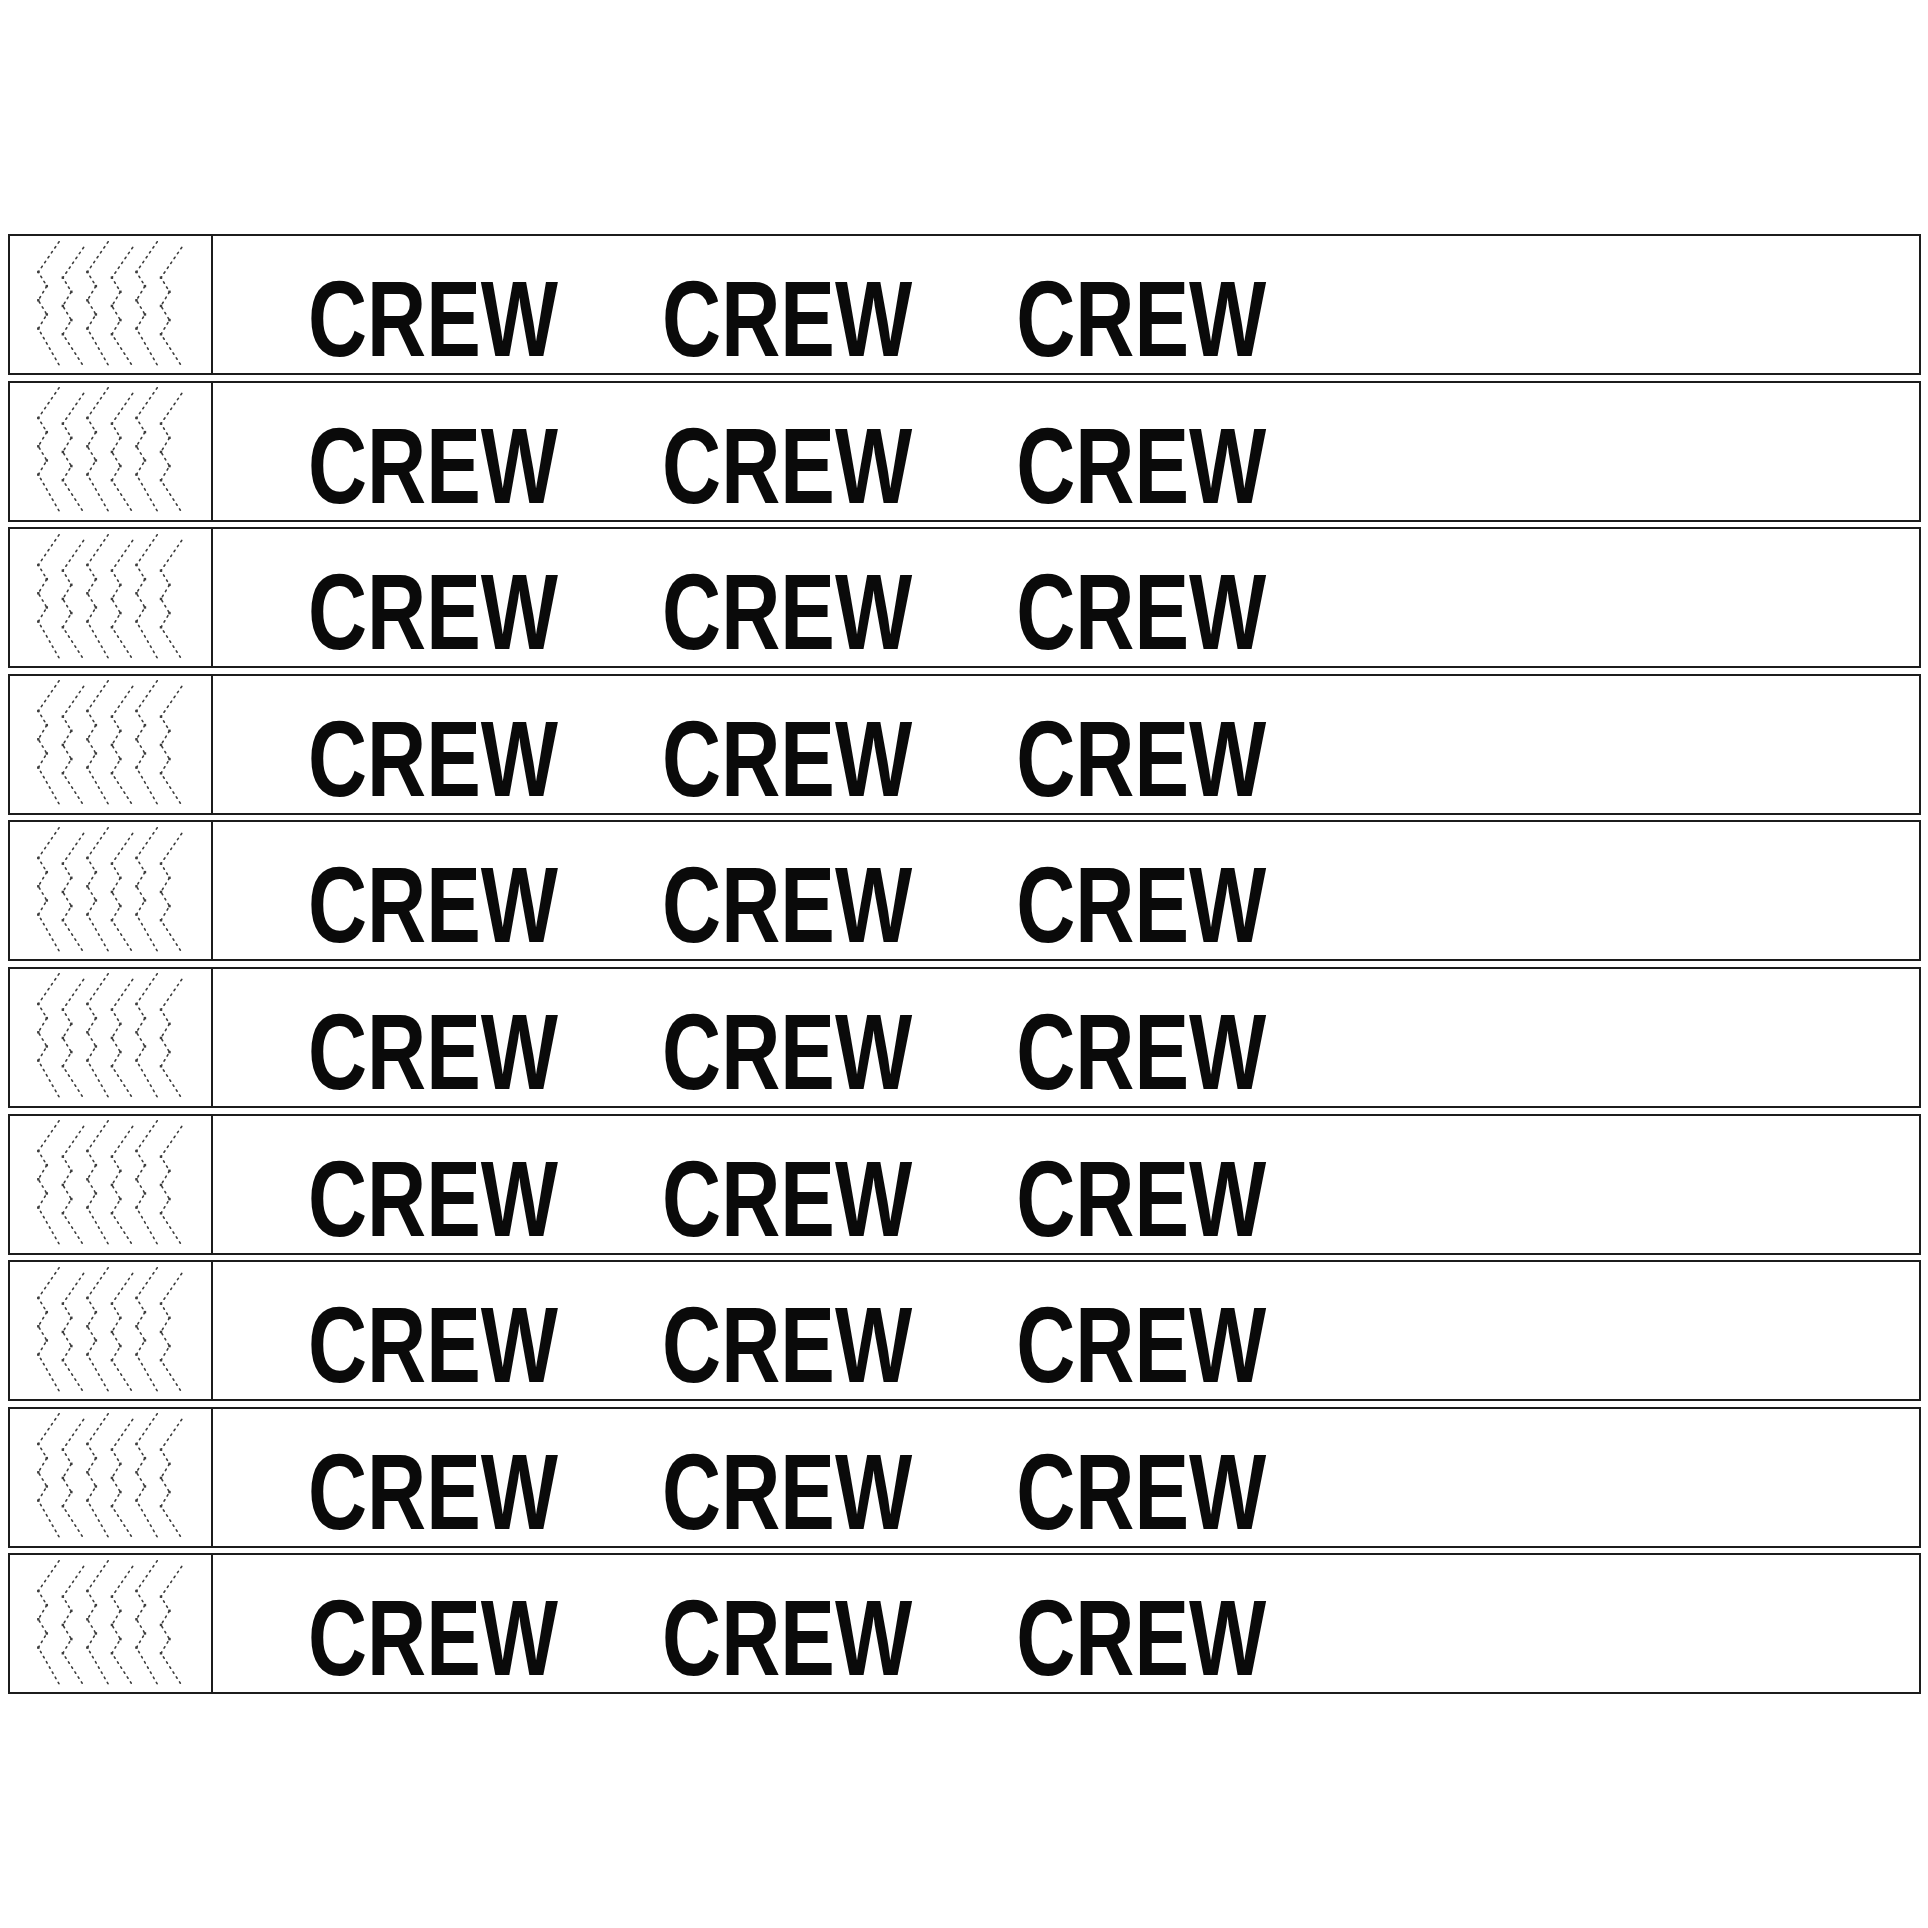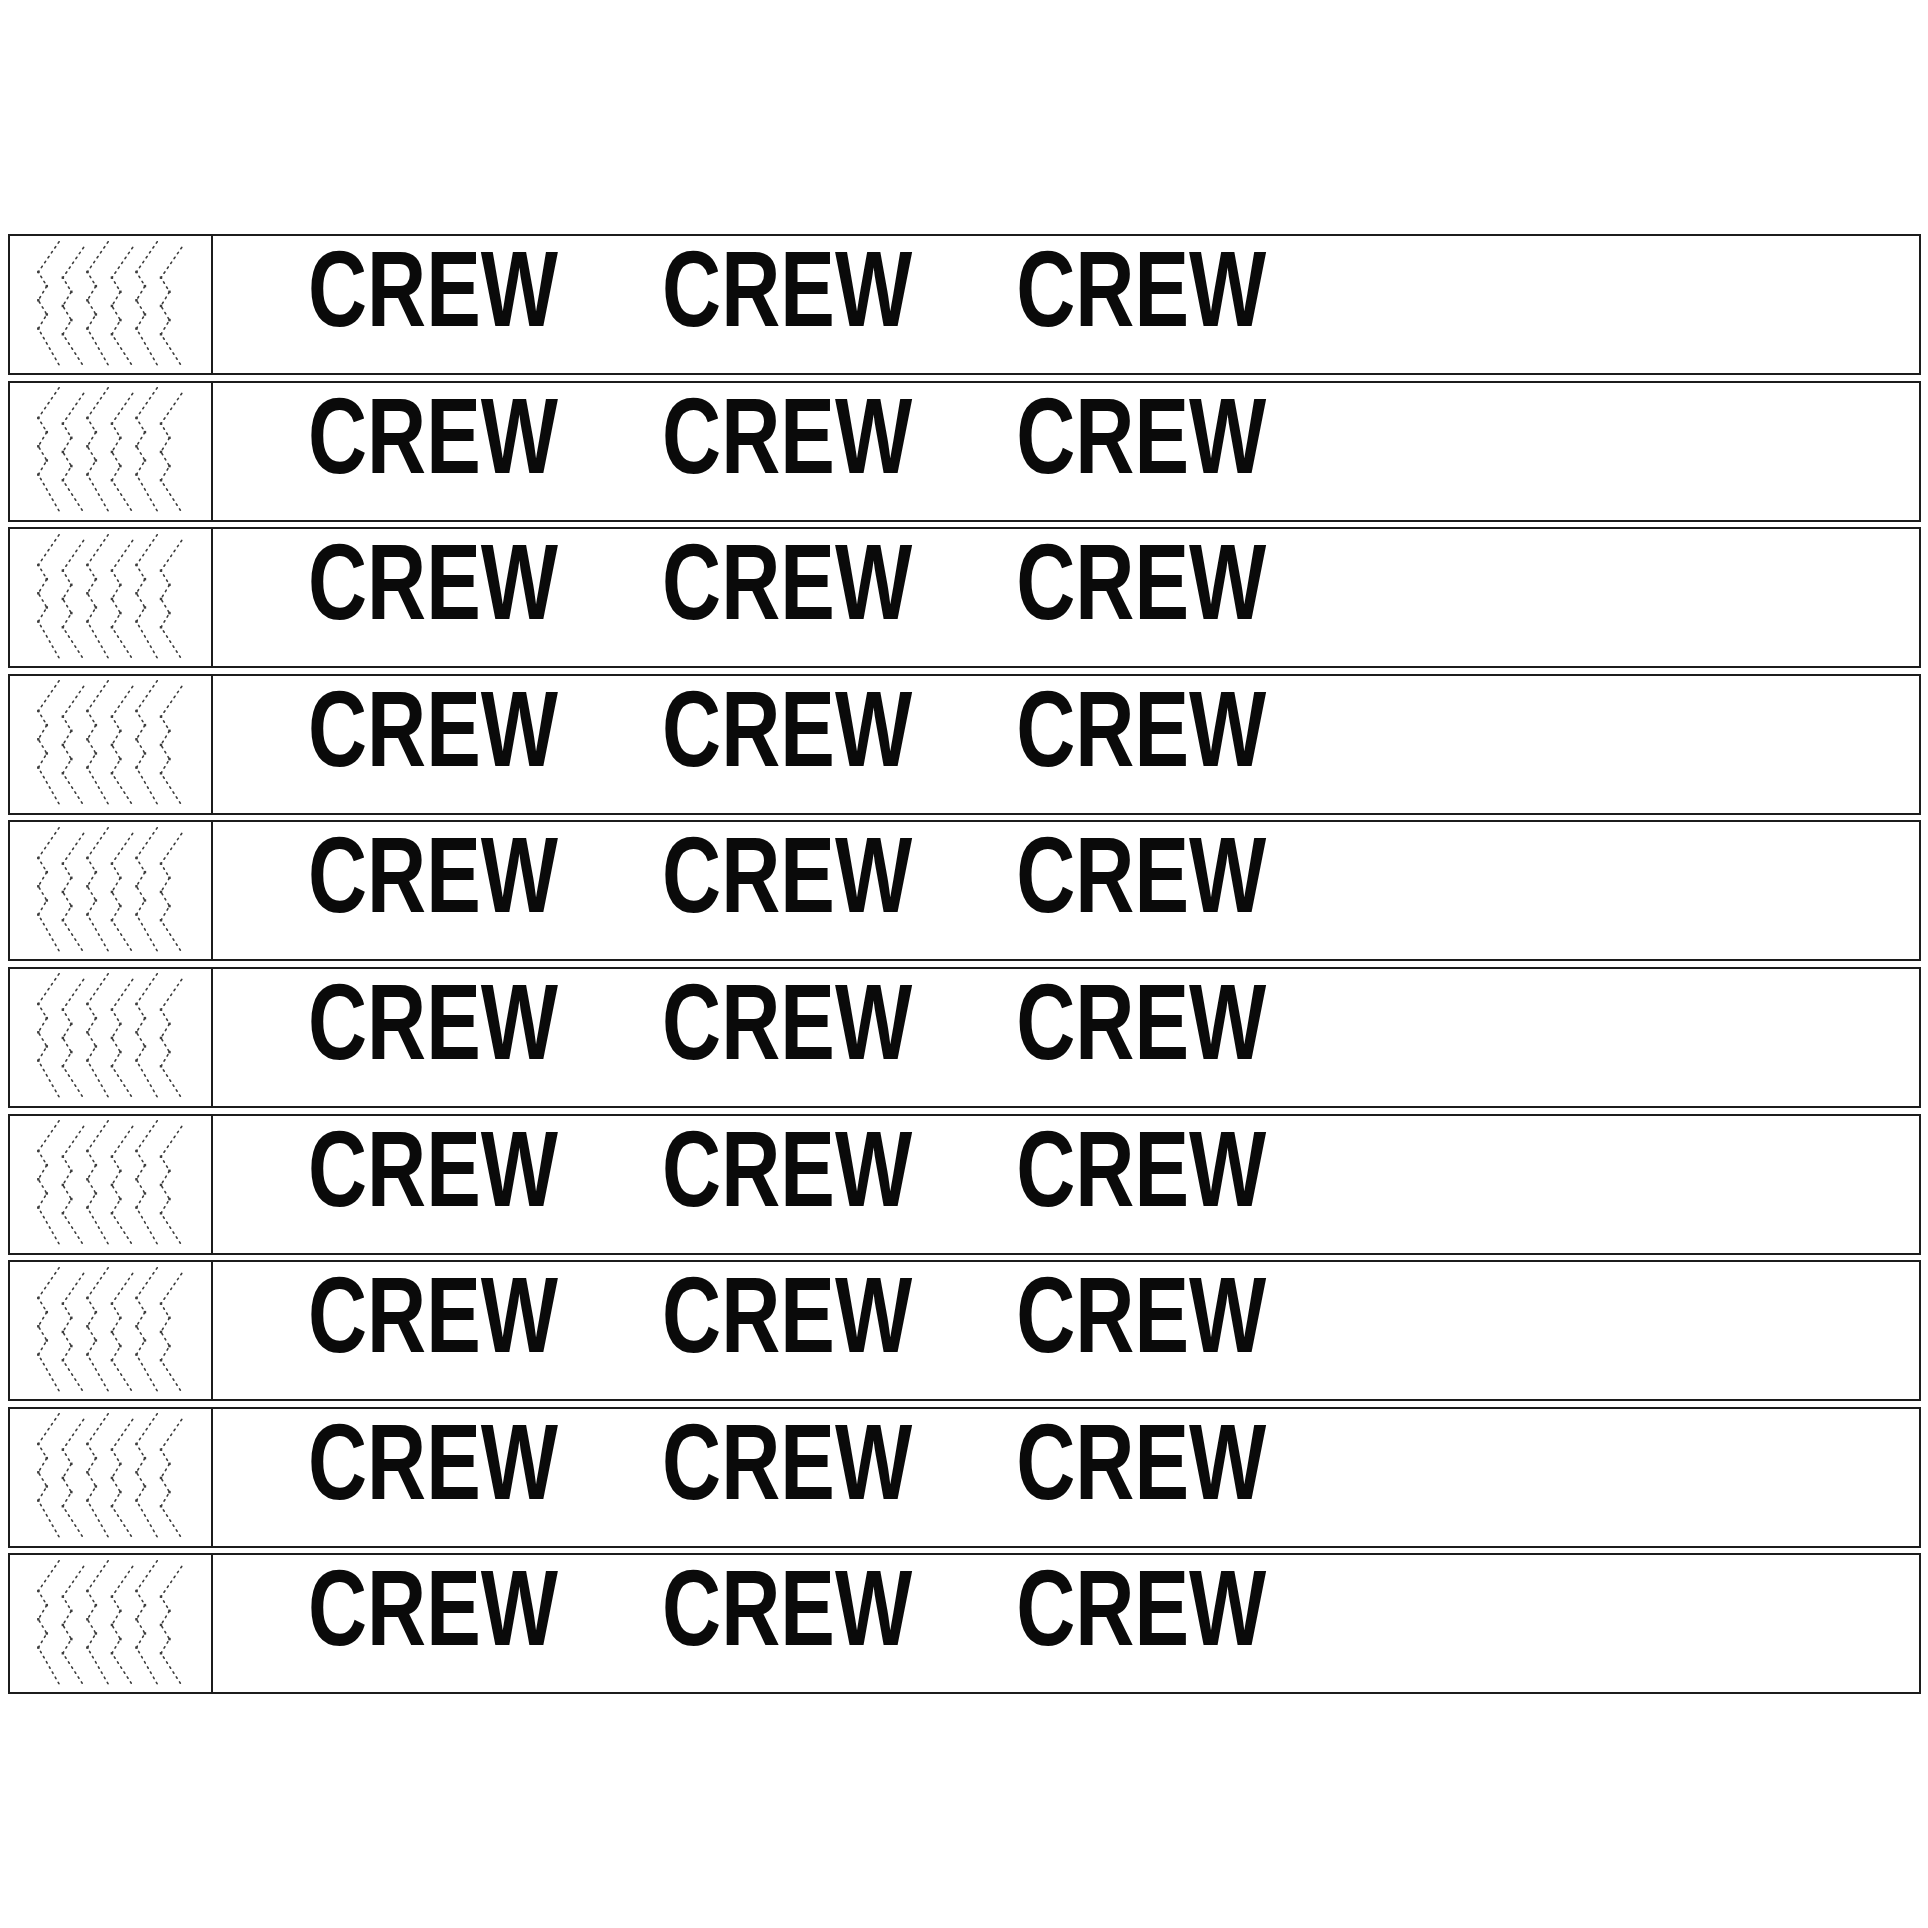--- a/index.html
+++ b/index.html
@@ -48,21 +48,21 @@
     fill:none;
     stroke:var(--pattern);
     stroke-width:1.7;
     stroke-linecap:round;
     stroke-dasharray:1.7 4.6;
   }
   .zigcol rect{fill:var(--pattern);stroke:none;}
   .label-area{
     flex:1 1 auto;
     display:flex;
-    align-items:flex-start;
+    align-items:flex-end;
     overflow:hidden;
   }
   .band-text{
     margin-left:95px;
     display:flex;
     gap:136px;
     transform:scaleX(0.765);
     transform-origin:0 50%;
     font-weight:700;
     font-size:107px;

